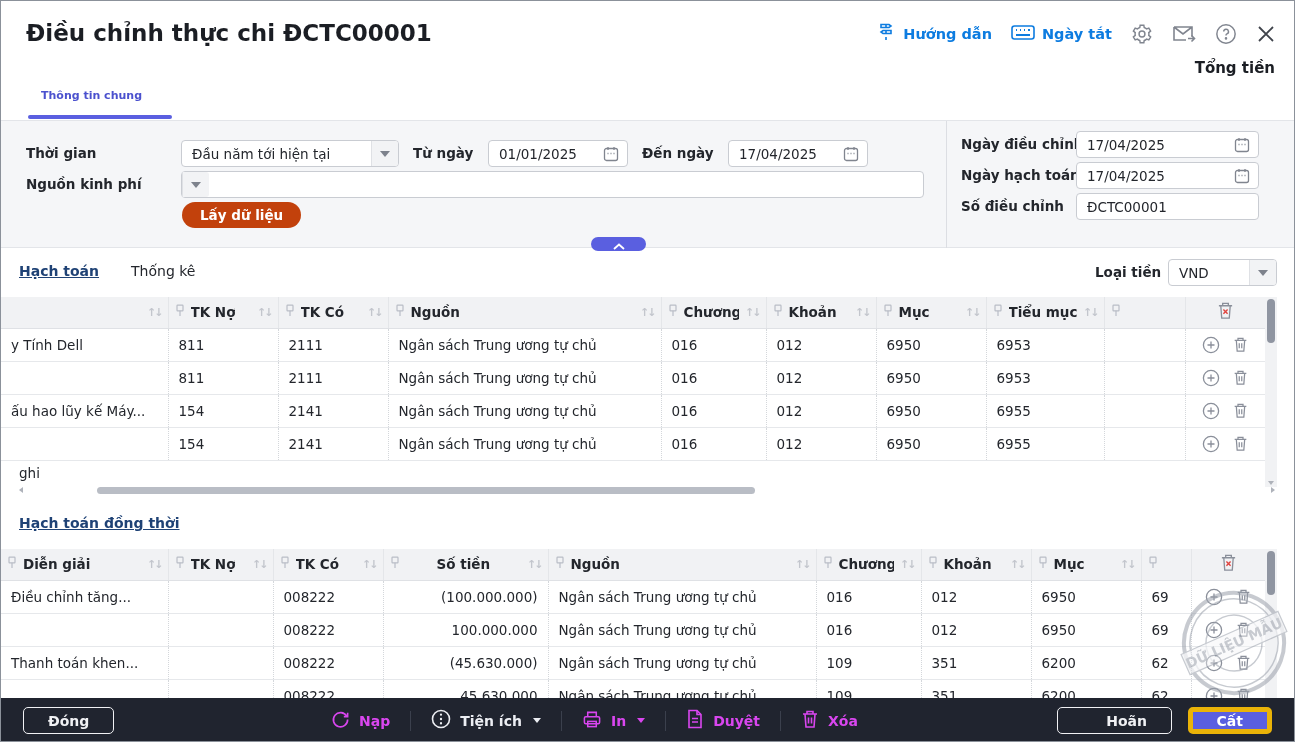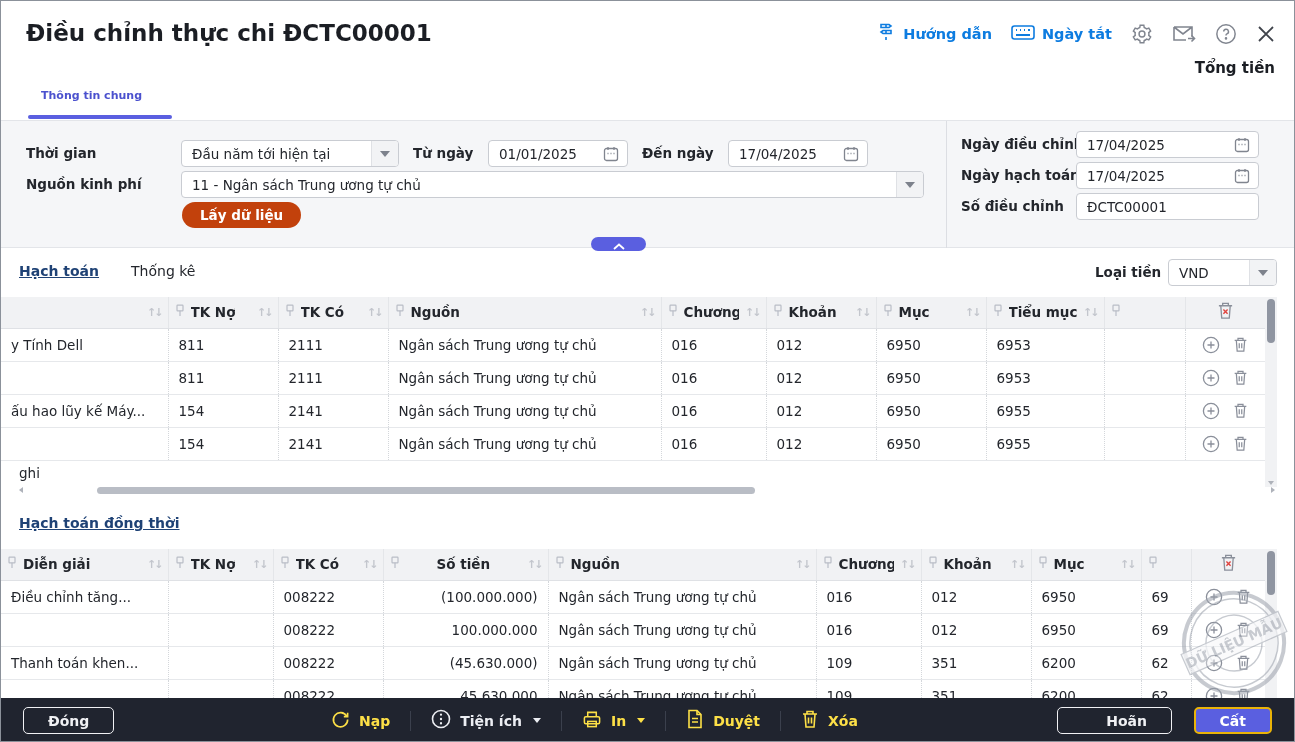--- a/index.html
+++ b/index.html
@@ -61,26 +61,26 @@
   .update-link { position:absolute; right:19px; top:266px; display:flex; align-items:center; gap:8px; color:#0d7ce0; font-size:14px; font-weight:600; cursor:pointer; }
 
   .t2wrap { position:absolute; left:0; top:301px; width:1276px; height:149px; overflow:hidden; }
 
   .watermark { position:absolute; left:1178px; top:340px; width:110px; height:110px; pointer-events:none; opacity:.55; }
 
   
   .footer { position:absolute; left:0; top:697px; width:100%; height:45px; background:#20242f; display:flex; align-items:center; }
   .f-btn { height:27px; border-radius:5px; font-size:14px; font-weight:bold; font-family:inherit; cursor:pointer; padding:0 24px; }
   .f-btn.outline { background:transparent; border:1px solid #f0f1f4; color:#f0f1f4; }
-  .f-btn.primary { background:#5a5fe0; border:2px solid #eab308; color:#fff; }
+  .f-btn.primary { background:#5a5fe0; border:5px solid #eab308; color:#fff; }
   .btn-dong { position:absolute; left:22px; }
   .btn-hoan { position:absolute; right:122px;padding-left:48px; }
   .btn-cat { position:absolute; right:22px; }
   .f-center { position:absolute; left:330px; display:flex; align-items:center; gap:20px; }
-  .f-item { display:flex; align-items:center; gap:9px; color:#fde047; font-size:14px; font-weight:bold; cursor:pointer; }
+  .f-item { display:flex; align-items:center; gap:9px; color:#d946ef; font-size:14px; font-weight:bold; cursor:pointer; }
   .f-item.lit { color:#eceef3; }
   .f-sep { width:1px; height:20px; background:#3b404d; }
   .f-caret { width:0; height:0; border-left:4.5px solid transparent; border-right:4.5px solid transparent; border-top:5px solid currentColor; margin-left:2px; }
 </style>
 </head>
 <body>
 
 <div class="window">
 
   <div class="hdr-title">Điều chỉnh thực chi ĐCTC00001</div>
@@ -155,21 +155,20 @@
       <span class="cal">
           <svg width="16" height="16" viewBox="0 0 16 16" fill="none" stroke="#80858f" stroke-width="1.3">
             <rect x="1.5" y="2.5" width="13" height="12" rx="2"></rect>
             <path d="M5 1v3M11 1v3M4.5 7.5h1M7.5 7.5h1M10.5 7.5h1"></path>
           </svg>
         </span>
     </div>
 
     <span class="flabel" style="left:25px;top:50px">Nguồn kinh phí</span>
     <div class="ctrl" style="left:180px;top:50px;width:743px">
-      <span class="val">11 - Ngân sách Trung ương tự chủ</span>
       <span class="arrow-box">
           <span class="caret"></span>
         </span>
     </div>
 
     <button class="pill-btn" style="left:181px;top:81px">Lấy dữ liệu</button>
 
     <div class="v-divider" style="top:0;height:128px"></div>
 
     <span class="flabel" style="left:960px;top:10px">Ngày điều chỉnh</span>

